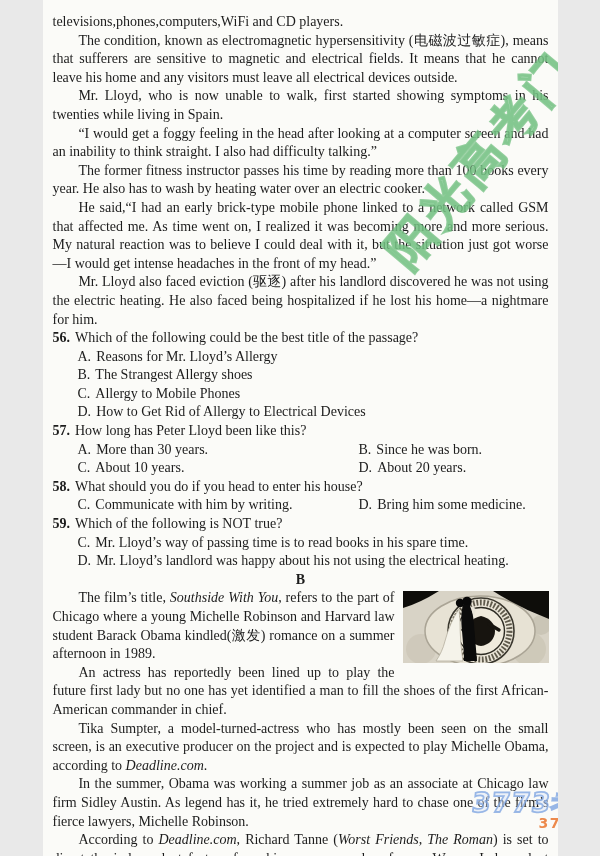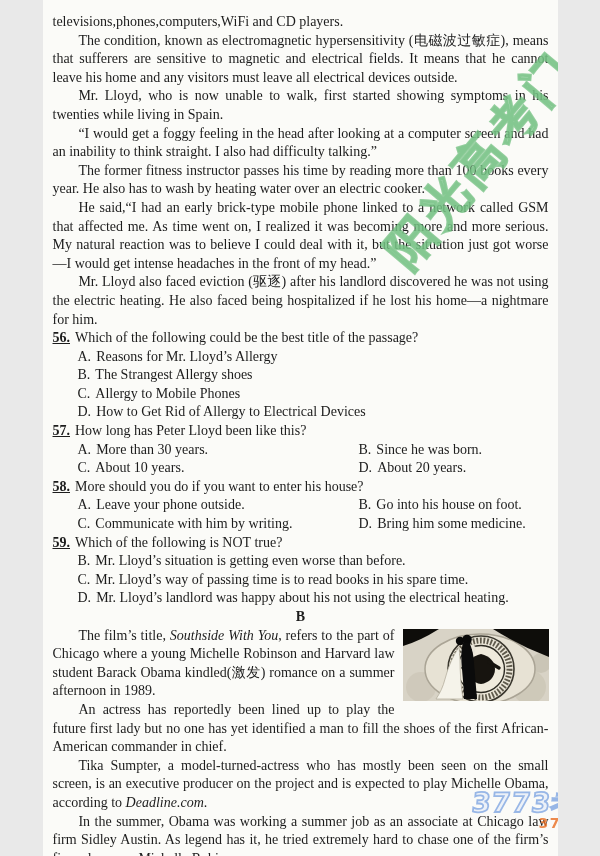--- a/index.html
+++ b/index.html
@@ -11,21 +11,21 @@
   }
   .content{
     position:absolute;left:0;top:0;right:0;
     padding:13px 9px 0 10px;
     font-size:14px;line-height:18.6px;text-align:justify;
   }
   p{margin:0;}
   .para{text-indent:1.85em;}
   .noindent{text-indent:0;}
   .q-line{text-indent:0;}
-  .q-num{font-weight:bold;margin-right:5px;text-decoration:underline;}
+  .q-num{font-weight:bold;margin-right:5px;}
   .opt{padding-left:25px;font-family:Liberation Serif, serif;}
   .opt-label{margin-right:5px;}
   .opt-row{display:flex;padding-left:25px;}
   .opt-row .c1{width:281px;flex:0 0 281px;padding-left:0;}
   .opt-row .c2{flex:1;padding-left:0;}
   .section-header{text-align:center;font-weight:bold;text-indent:0;}
   .b-body{overflow:visible;}
   .photo{
     float:right;width:146px;height:72px;margin:2px 0 3px 8px;
     background:#d9d4c9;
@@ -91,34 +91,29 @@
         <p class="opt c1"><span class="opt-label">A.</span><span>More than 30 years.</span></p>
         <p class="opt c2"><span class="opt-label">B.</span><span>Since he was born.</span></p>
       </div>
       <div class="opt-row">
         <p class="opt c1"><span class="opt-label">C.</span><span>About 10 years.</span></p>
         <p class="opt c2"><span class="opt-label">D.</span><span>About 20 years.</span></p>
       </div>
     </div>
 
     <div>
-      <p class="q-line"><span class="q-num">58.</span><span>More should you do if you want to enter his house?</span></p>
-      <div class="opt-row">
-        <p class="opt c1"><span class="opt-label">A.</span><span>Leave your phone outside.</span></p>
-        <p class="opt c2"><span class="opt-label">B.</span><span>Go into his house on foot.</span></p>
-      </div>
+      <p class="q-line"><span class="q-num">58.</span><span>What should you do if you head to enter his house?</span></p>
       <div class="opt-row">
         <p class="opt c1"><span class="opt-label">C.</span><span>Communicate with him by writing.</span></p>
         <p class="opt c2"><span class="opt-label">D.</span><span>Bring him some medicine.</span></p>
       </div>
     </div>
 
     <div>
       <p class="q-line"><span class="q-num">59.</span><span>Which of the following is NOT true?</span></p>
-      <p class="opt"><span class="opt-label">B.</span><span>Mr. Lloyd’s situation is getting even worse than before.</span></p>
       <p class="opt"><span class="opt-label">C.</span><span>Mr. Lloyd’s way of passing time is to read books in his spare time.</span></p>
       <p class="opt"><span class="opt-label">D.</span><span>Mr. Lloyd’s landlord was happy about his not using the electrical heating.</span></p>
     </div>
 
     <p class="section-header">B</p>
 
     <div class="b-body">
       <div class="photo">
         <svg width="146" height="72" viewBox="0 0 146 72" xmlns="http://www.w3.org/2000/svg">
           <rect width="146" height="72" fill="#d8d3c6"></rect>

